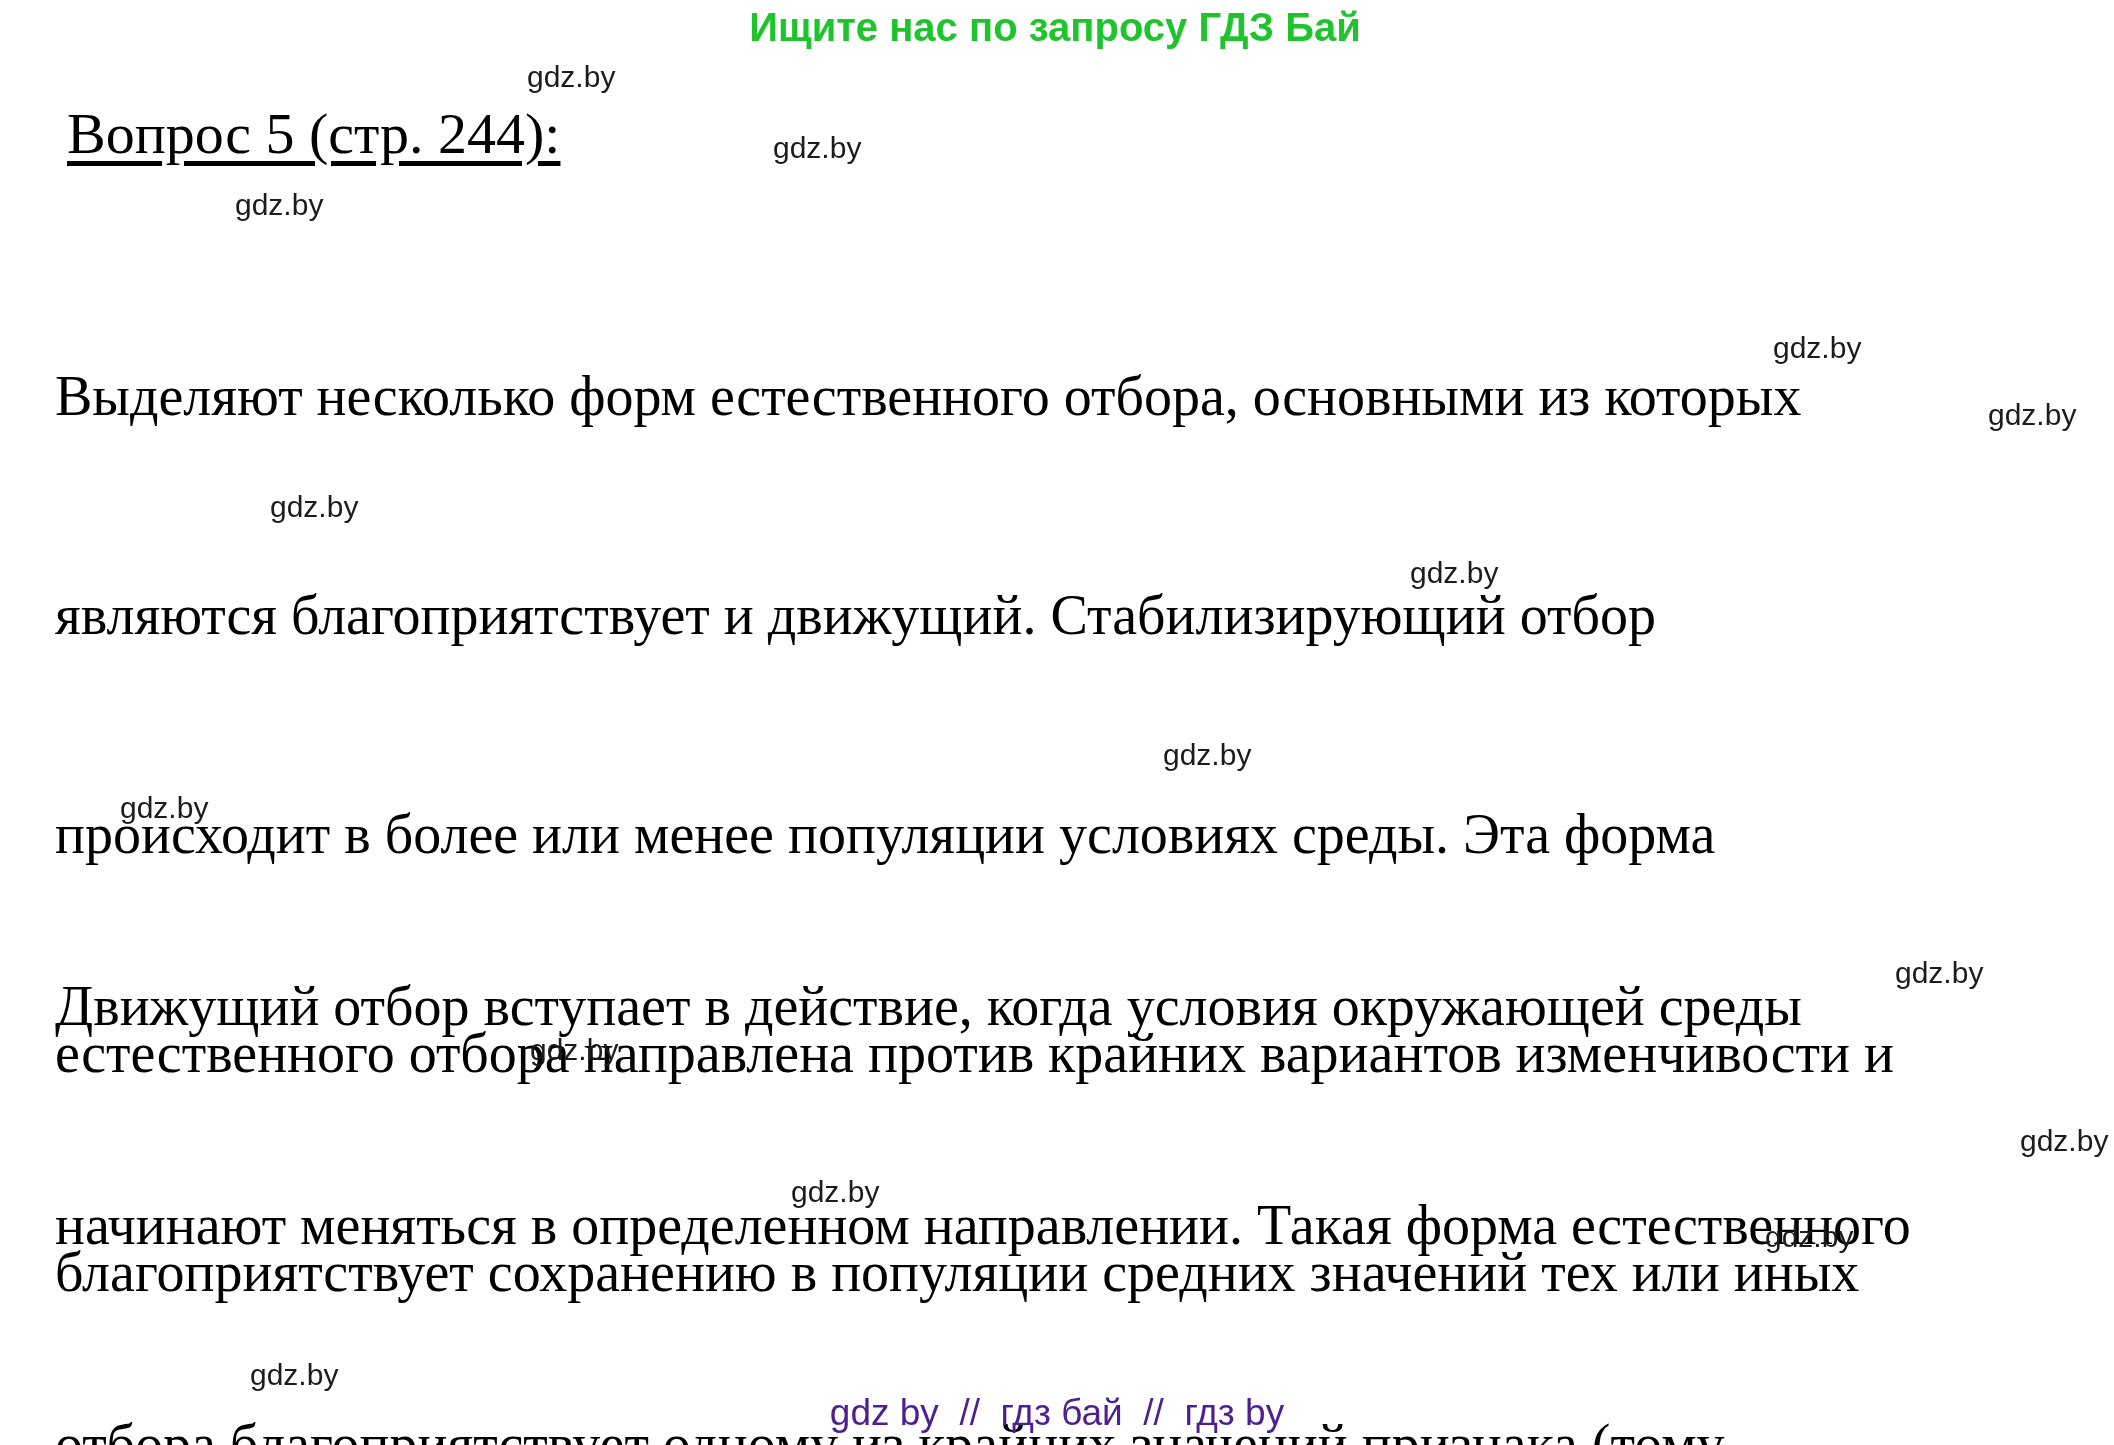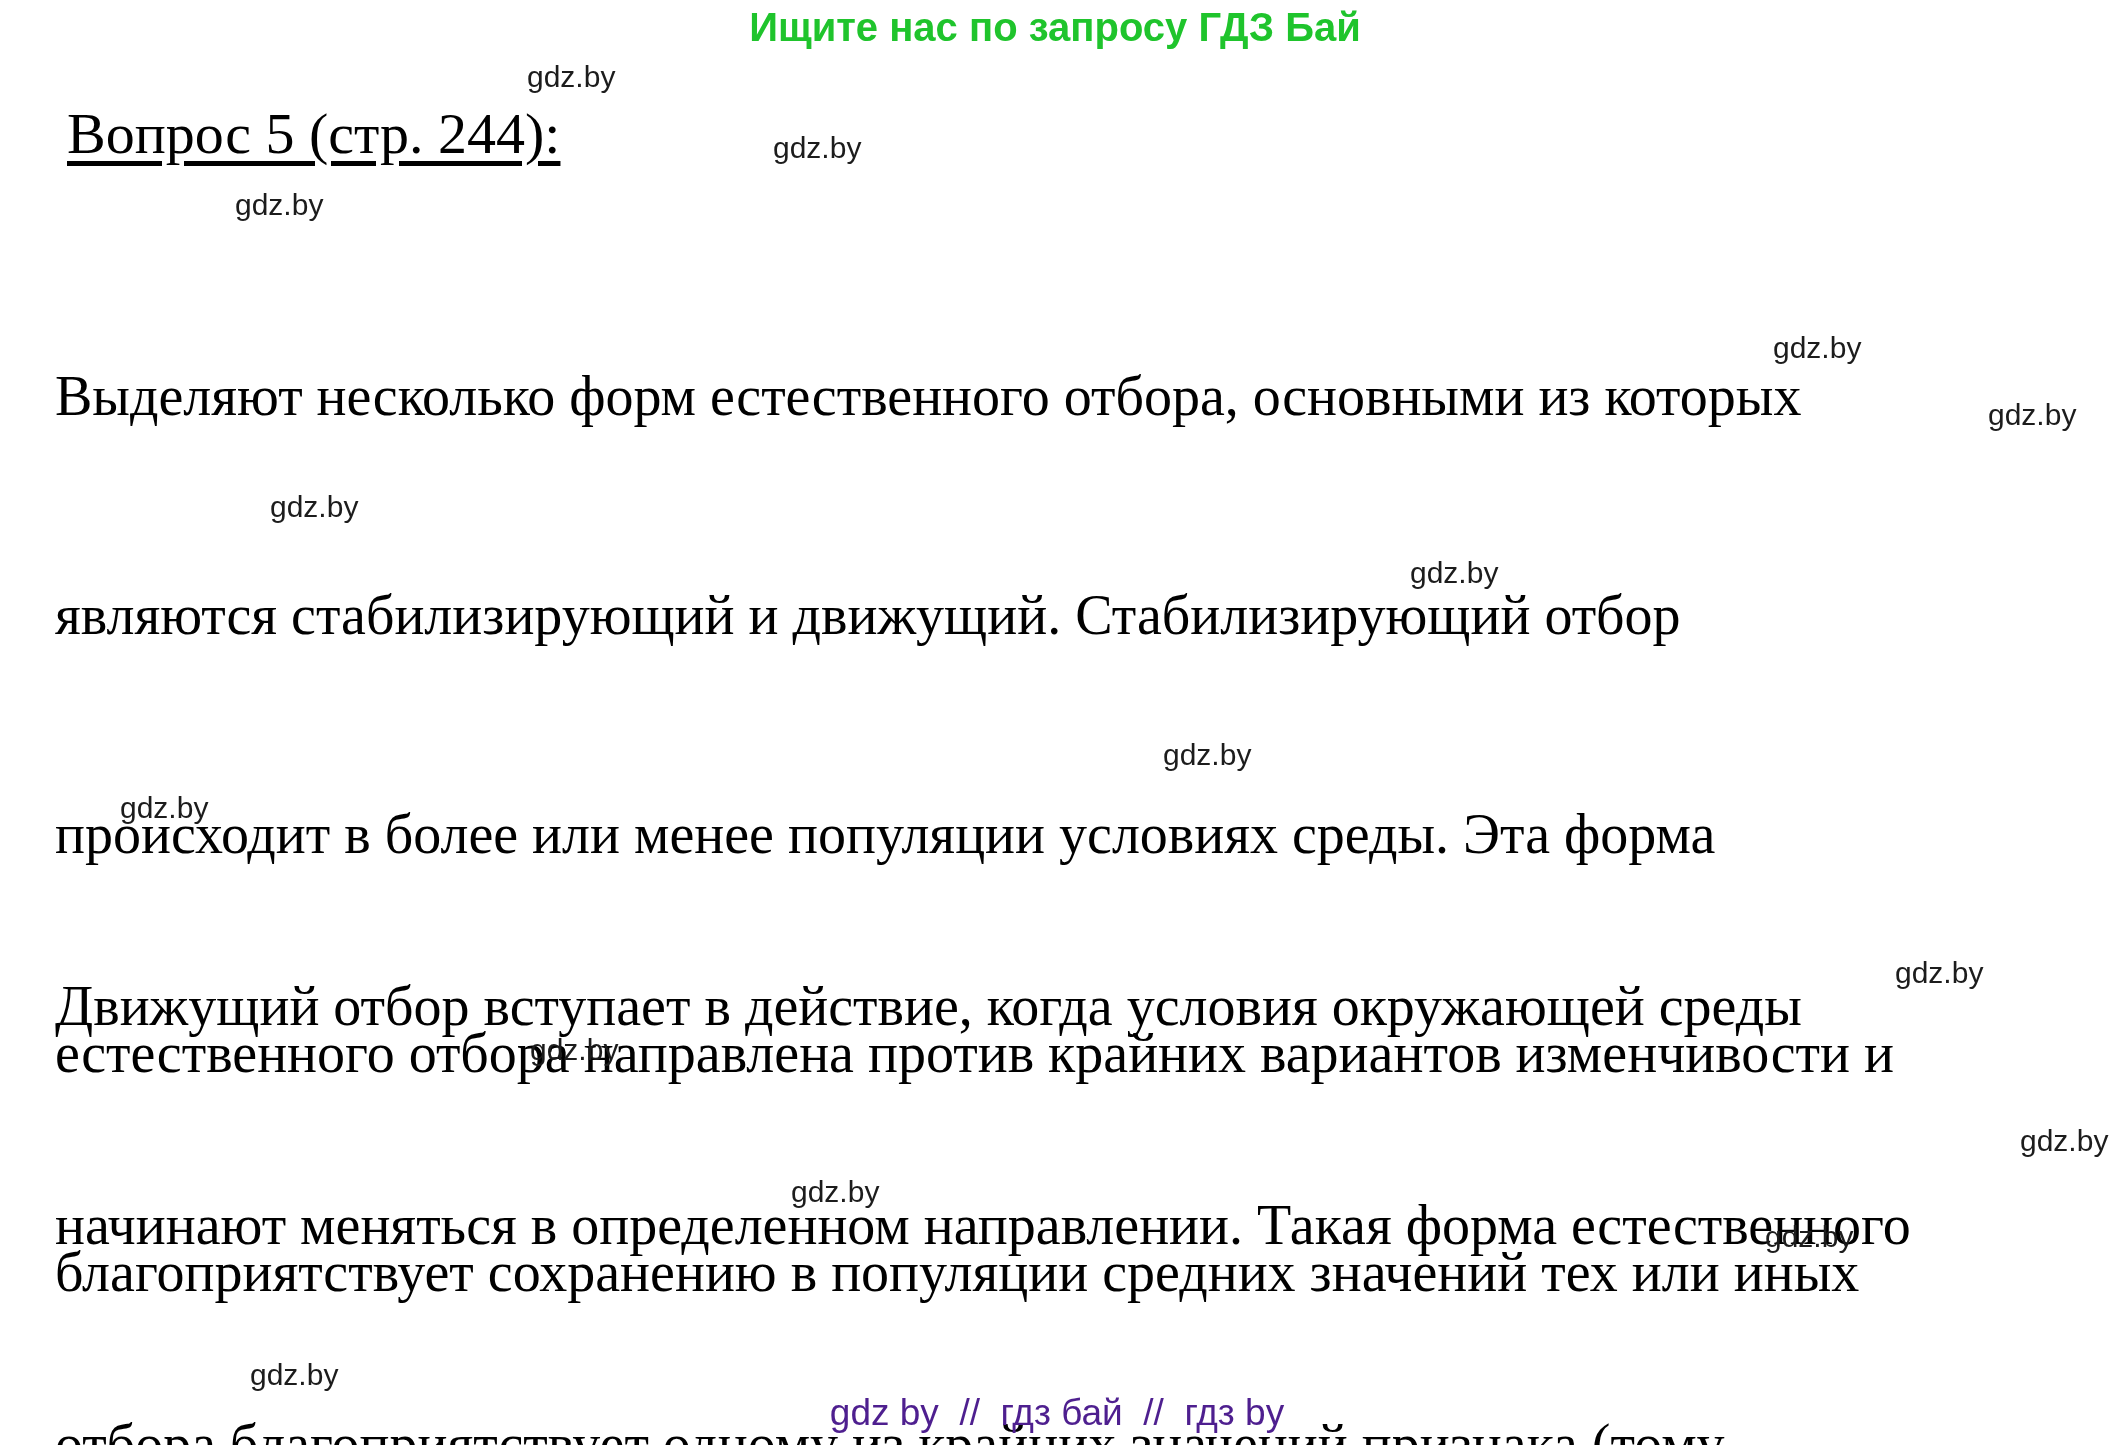--- a/index.html
+++ b/index.html
@@ -66,21 +66,21 @@
 <body>
 
 <div class="page">
 
   <div class="banner" style="color: rgb(31, 196, 44);">Ищите нас по запросу ГДЗ Бай</div>
 
   <h1 class="title">Вопрос 5 (стр. 244):</h1>
 
   <div class="para p1">
     <div class="line">Выделяют несколько форм естественного отбора, основными из которых</div>
-    <div class="line">являются стабилизирующий и движущий. Стабилизирующий отбор</div>
+    <div class="line">являются благоприятствует и движущий. Стабилизирующий отбор</div>
     <div class="line">происходит в более или менее популяции условиях среды. Эта форма</div>
     <div class="line">естественного отбора направлена против крайних вариантов изменчивости и</div>
     <div class="line">благоприятствует сохранению в популяции средних значений тех или иных</div>
     
     
     
   </div>
 
   <div class="para p2">
     <div class="line">Движущий отбор вступает в действие, когда условия окружающей среды</div>

